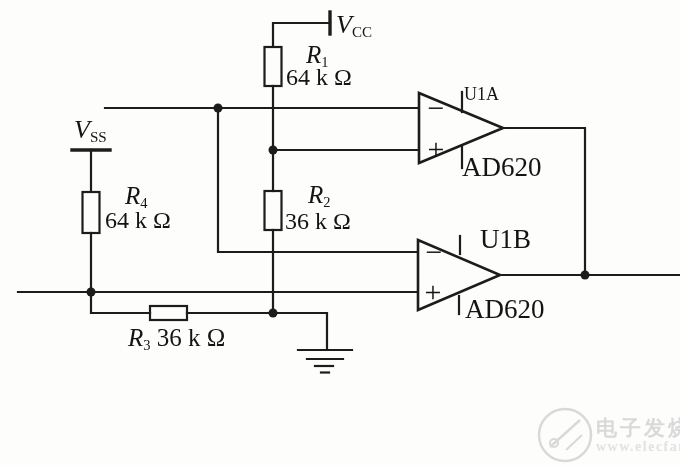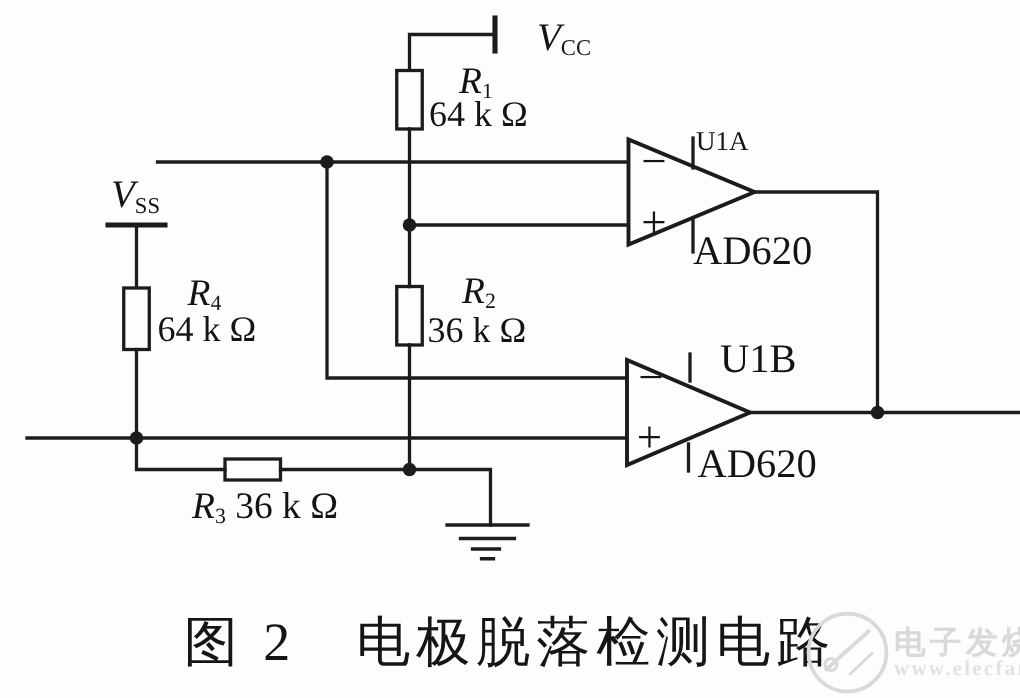--- a/index.html
+++ b/index.html
@@ -85,21 +85,21 @@
       <circle class="dot" cx="218" cy="108" r="4.5"></circle>
       <circle class="dot" cx="273" cy="150" r="4.5"></circle>
       <circle class="dot" cx="91" cy="292" r="4.5"></circle>
       <circle class="dot" cx="273" cy="313" r="4.5"></circle>
       <circle class="dot" cx="585" cy="275" r="4.5"></circle>
     </g>
   </svg>
 
   
 
-  <div class="lbl" style="left:336px; top:11px; font-size:26px;margin-left:22px;"><span class="it">V</span><span class="sub">CC</span></div>
+  <div class="lbl" style="left:336px; top:11px; font-size:26px;"><span class="it">V</span><span class="sub">CC</span></div>
   <div class="lbl" style="left:74px; top:116px; font-size:26px;"><span class="it">V</span><span class="sub">SS</span></div>
 
   
   <div class="lbl" style="left:306px; top:42px; font-size:25px;"><span class="it">R</span><span class="sub">1</span></div>
   <div class="lbl" style="left:286px; top:65px; font-size:24px;">64 k Ω</div>
 
   <div class="lbl" style="left:308px; top:182px; font-size:25px;"><span class="it">R</span><span class="sub">2</span></div>
   <div class="lbl" style="left:285px; top:209px; font-size:24px;">36 k Ω</div>
 
   <div class="lbl" style="left:125px; top:183px; font-size:25px;"><span class="it">R</span><span class="sub">4</span></div>
@@ -113,21 +113,20 @@
   <div class="pin" style="left:421px; top:239px;">−</div>
   <div class="pin" style="left:420px; top:279px;">+</div>
 
   
   <div class="lbl" style="left:464px; top:85px;  font-size:18px;">U1A</div>
   <div class="lbl" style="left:462px; top:153px; font-size:27px;">AD620</div>
   <div class="lbl" style="left:480px; top:225px; font-size:27px;">U1B</div>
   <div class="lbl" style="left:465px; top:295px; font-size:27px;">AD620</div>
 
   
-  <div class="caption">图 2　电极脱落检测电路</div>
 
   
   <div class="wm-zone">
     <svg width="60" height="63" viewBox="0 0 60 63">
       <circle cx="29" cy="33" r="26" fill="none" stroke="var(--wm)" stroke-width="2.5"></circle>
       <line x1="14" y1="45" x2="44" y2="18" stroke="var(--wm)" stroke-width="2.5"></line>
       <circle cx="18" cy="41" r="4" fill="none" stroke="var(--wm)" stroke-width="2"></circle>
       <line x1="30" y1="48" x2="46" y2="33" stroke="var(--wm)" stroke-width="2"></line>
     </svg>
     <div class="wm-brand">电子发烧友</div>

